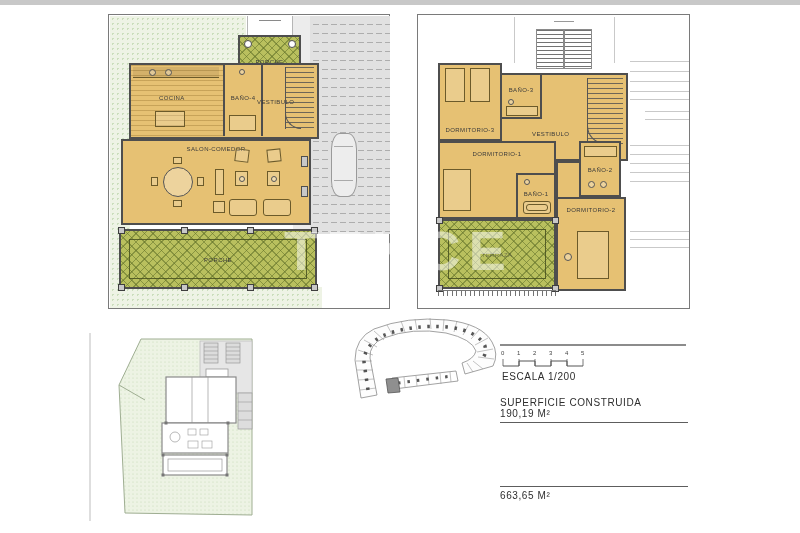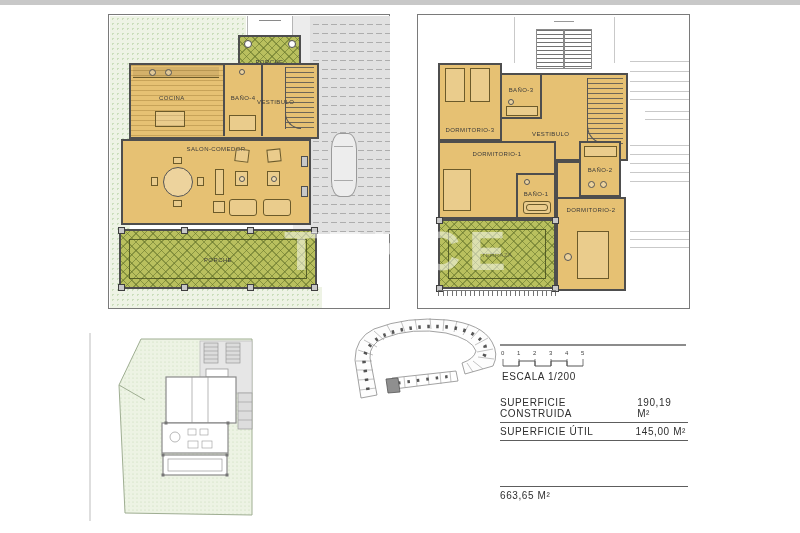--- a/index.html
+++ b/index.html
@@ -21,21 +21,21 @@
   .rungsV{background-image:repeating-linear-gradient(90deg, rgba(80,80,80,.8) 0 1px, transparent 1px 5px);}
   .wood{background-image:repeating-linear-gradient(180deg, rgba(120,85,20,.28) 0 1px, transparent 1px 5px);}
   .furn{border:1px solid #6b5a2a;background:rgba(255,255,255,.18);}
   .circ{border:1px solid #555;border-radius:50%;background:rgba(255,255,255,.3);}
   .pcol{width:8px;height:8px;border:1.5px solid #4e4e4e;border-radius:50%;background:#fff;}
   .col{width:7px;height:7px;background:#c8c8c8;border:1px solid #3f3f3f;}
   .wallpart{background:#4e4e4e;}
   .roofline{height:1px;background:#c9c9c9;}
   .txt{font-size:10px;color:#2e2e2e;letter-spacing:.6px;}
   .tablerow{display:flex;justify-content:space-between;padding:3px 2px 3px 0;}
-  .rowline{border-bottom:1.5px solid #5d5d5d;}
+  .rowline{border-bottom:1.5px solid #5d5d5d;flex-direction:column;}
   .watermark{font-size:56px;font-weight:bold;color:rgba(255,255,255,.5);letter-spacing:8px;z-index:40;}
   .tick{font-size:6px;color:#444;}
 </style>
 </head>
 <body>
 
 <div class="canvas">
 
   <div class="abs" style="left:0;top:0;width:800px;height:5px;background:#c8c8c8;"></div>
 
@@ -300,24 +300,20 @@
   <span class="abs tick" style="left:565px;top:350px;">4</span>
   <span class="abs tick" style="left:581px;top:350px;">5</span>
 
   <div class="abs txt" style="left:502px;top:371px;">ESCALA 1/200</div>
 
   <div class="abs" style="left:500px;top:394px;width:188px;">
     <div class="tablerow rowline">
       <span class="txt">SUPERFICIE CONSTRUIDA</span>
       <span class="txt">190,19 M²</span>
     </div>
-    <div class="tablerow rowline">
-      <span class="txt">SUPERFICIE ÚTIL</span>
-      <span class="txt">145,00 M²</span>
-    </div>
   </div>
 
   <div class="abs" style="left:500px;top:486px;width:188px;border-top:1.5px solid #5d5d5d;">
     <div class="tablerow">
       <span class="txt">663,65 M²</span>
     </div>
   </div>
 
 </div>
 

